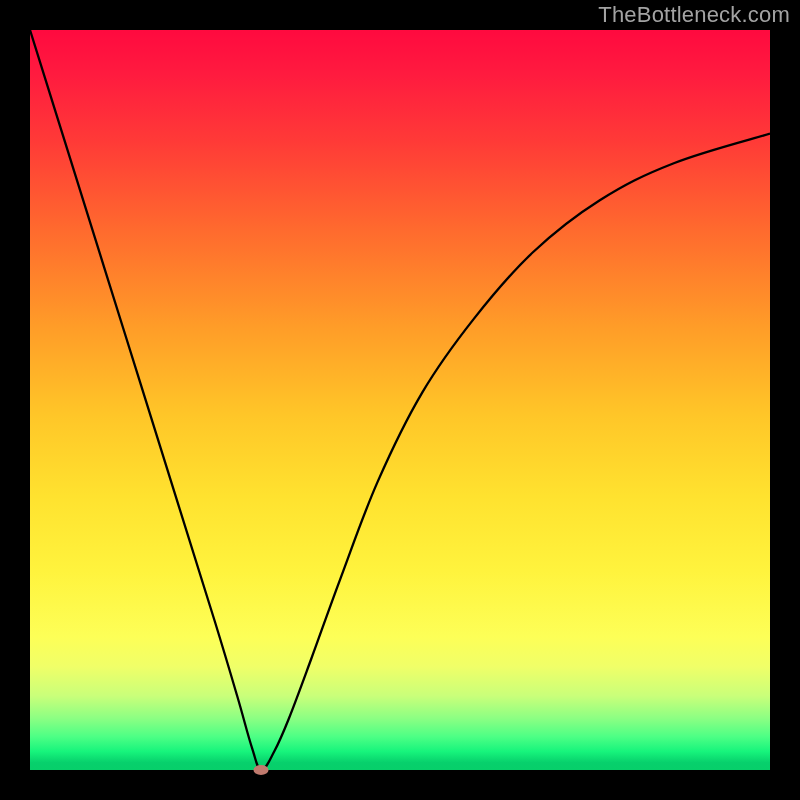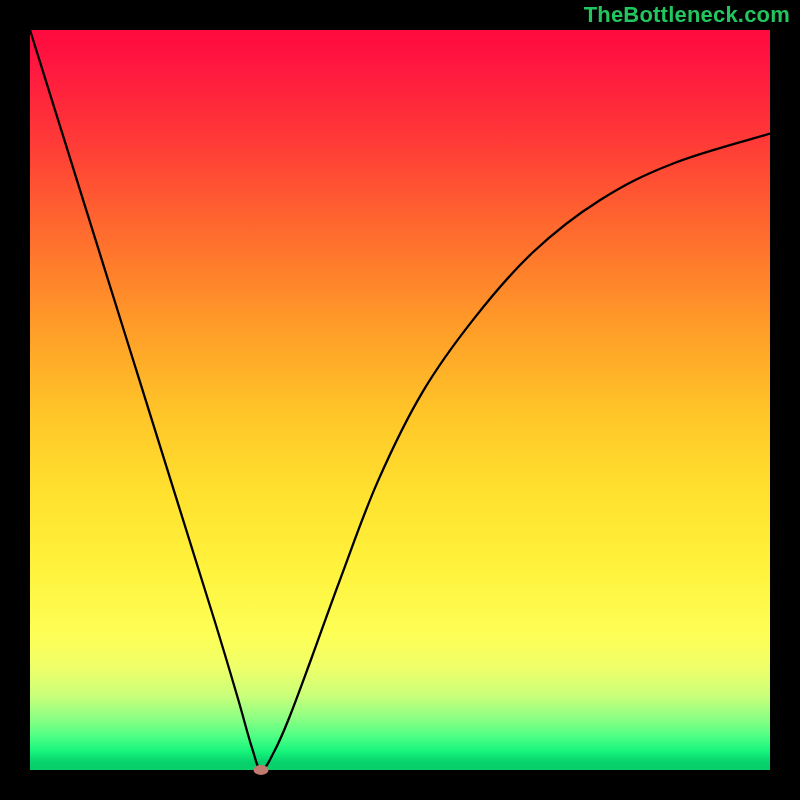--- a/index.html
+++ b/index.html
@@ -14,23 +14,23 @@
   .root {
     position: relative;
     width: 800px;
     height: 800px;
     background: #000;
   }
   .watermark {
     position: absolute;
     top: 2px;
     right: 10px;
-    color: #22c55e;
+    color: #a3a3a3;
     font-size: 22px;
-    font-weight: 700;
+    font-weight: 400;
     letter-spacing: 0.2px;
     z-index: 4;
   }
   .stage {
     position: absolute;
     left: 30px;
     top: 30px;
     width: 740px;
     height: 740px;
     z-index: 1;

